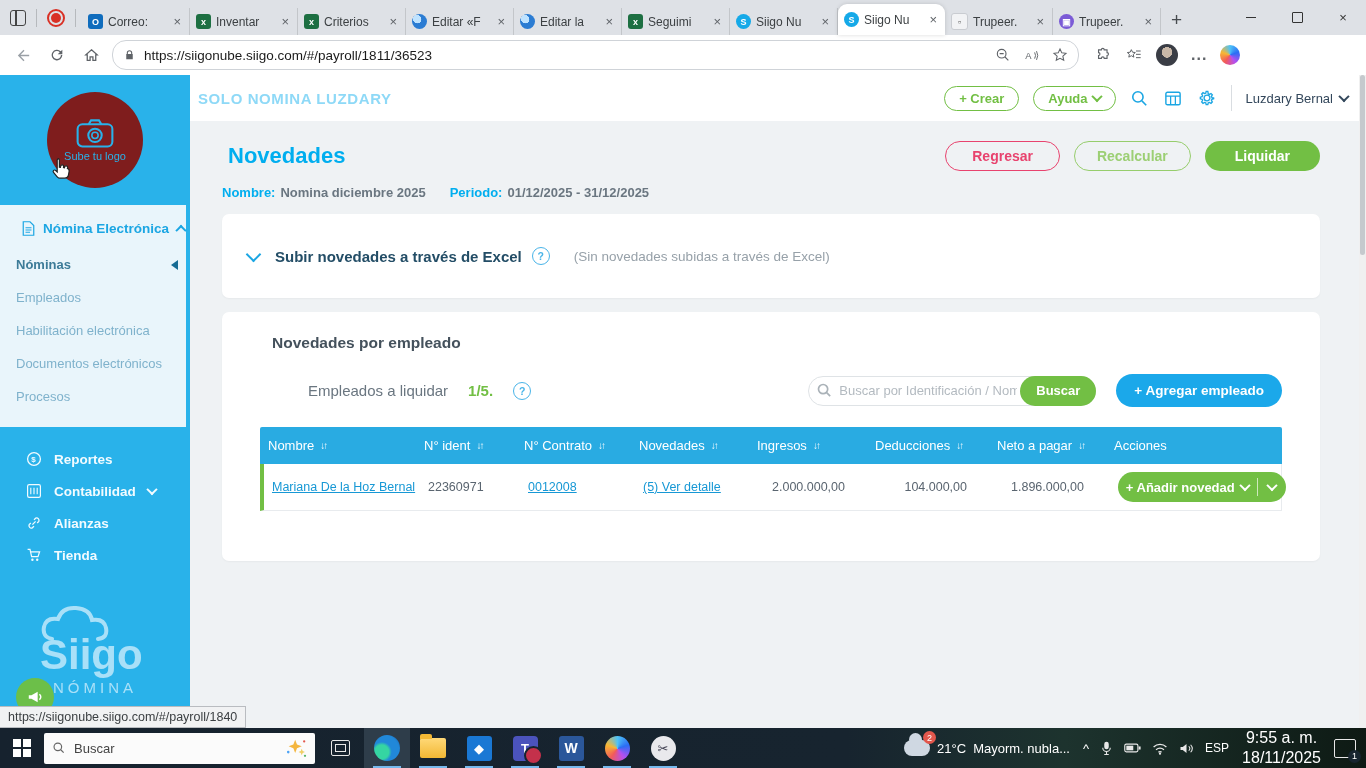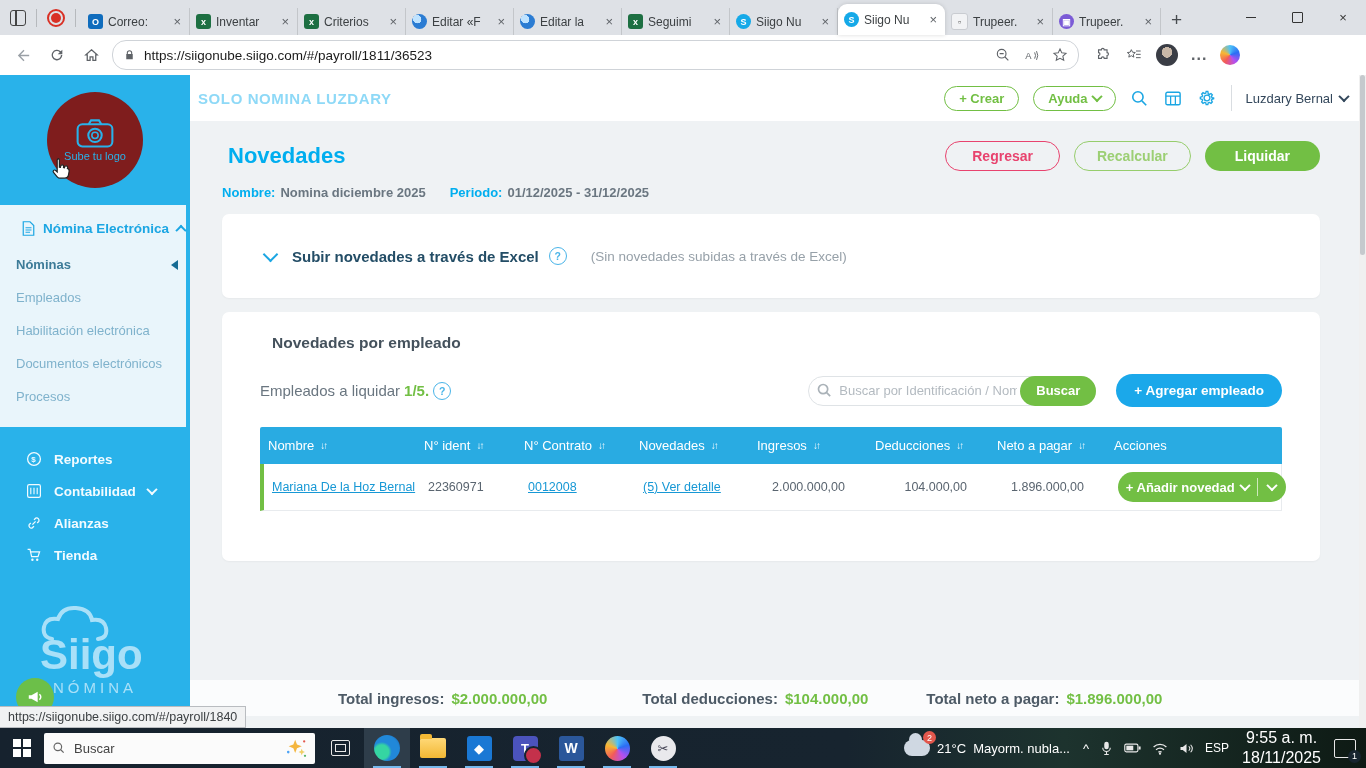--- a/index.html
+++ b/index.html
@@ -90,32 +90,32 @@
                    font-size:14px;background:transparent;font-weight:bold;}
   .btn-outline-green{border:1.6px solid #96cd6c;color:#9ccf74;border-radius:16px;padding:6px 22px;
                      font-size:14px;background:transparent;font-weight:bold;}
   .btn-green{background:#72bf44;color:#fff;border-radius:16px;padding:7px 30px;font-size:14px;
              border:none;font-weight:bold;}
   .meta-row{padding:14px 0 0 32px;font-size:13px;display:flex;gap:24px;}
   .meta-label{color:#00aeef;font-weight:bold;}
   .meta-val{color:#6a7680;font-weight:bold;margin-left:5px;}
 
   .card{background:#fff;border-radius:7px;margin:14px 46px 0 32px;box-shadow:0 1px 2px rgba(0,0,0,.04);}
-  .excel-card{height:84px;display:flex;align-items:center;padding:0 43px;gap:10px;}
+  .excel-card{height:84px;display:flex;align-items:center;padding:0 26px;gap:10px;}
   .chev-blue{width:9px;height:9px;border-right:2.4px solid #1ba6e3;border-bottom:2.4px solid #1ba6e3;
              transform:rotate(45deg);margin-right:6px;margin-top:-4px;}
   .excel-title{color:#234d66;font-weight:bold;font-size:15px;}
   .help-ic{width:16px;height:16px;border:1.4px solid #49b4e8;border-radius:50%;color:#49b4e8;
            font-size:10.5px;display:inline-flex;align-items:center;justify-content:center;font-weight:bold;}
   .excel-note{color:#97a1a9;font-size:13.5px;margin-left:14px;}
 
   .emp-card{padding:22px 38px 50px;}
   .emp-title{color:#44515c;font-size:15.5px;font-weight:bold;margin:0 0 22px 12px;}
   .emp-row{display:flex;align-items:center;}
-  .emp-count-line{color:#6a7680;font-size:15px;display:flex;align-items:center;gap:4px;}
+  .emp-count-line{color:#6a7680;font-size:15px;display:flex;align-items:center;gap:20px;margin-left:48px;}
   .green-count{color:#72bf44;font-weight:bold;}
   .emp-actions{margin-left:auto;display:flex;align-items:center;gap:20px;}
   .search-wrap{position:relative;width:288px;height:30px;}
   .search-input{width:100%;height:100%;box-sizing:border-box;border:1px solid #dfe3e6;border-radius:15px;
                 padding:0 78px 0 30px;font-size:13px;color:#444;background:#fff;font-family:inherit;}
   .search-input::placeholder{color:#b3bac0;}
   .search-mag{position:absolute;left:8px;top:6px;}
   .btn-buscar{position:absolute;right:0;top:0;height:30px;border:none;background:#72bf44;color:#fff;
               border-radius:15px;padding:0 16px;font-size:13px;font-weight:bold;}
   .btn-agregar{background:#1ba8ea;color:#fff;border:none;border-radius:17px;height:33px;padding:0 18px;
@@ -527,34 +527,20 @@
                 <span class="split-div"></span>
                 <span class="split-caret">
                     <span class="chev"></span>
                   </span>
               </span>
             </span>
           </div>
         </div>
       </section>
 
-      <div class="totals">
-        <span class="tot-group g1">
-            <span class="tot-label">Total ingresos:</span>
-            <span class="tot-val">$2.000.000,00</span>
-          </span>
-        <span class="tot-group g2">
-            <span class="tot-label">Total deducciones:</span>
-            <span class="tot-val">$104.000,00</span>
-          </span>
-        <span class="tot-group g3">
-            <span class="tot-label">Total neto a pagar:</span>
-            <span class="tot-val">$1.896.000,00</span>
-          </span>
-      </div>
     </main>
   </div>
 
   <div class="scrollbar">
       <span class="scroll-thumb"></span>
     </div>
 
   <div class="status-tip">https://siigonube.siigo.com/#/payroll/1840</div>
 
   <div class="taskbar">

